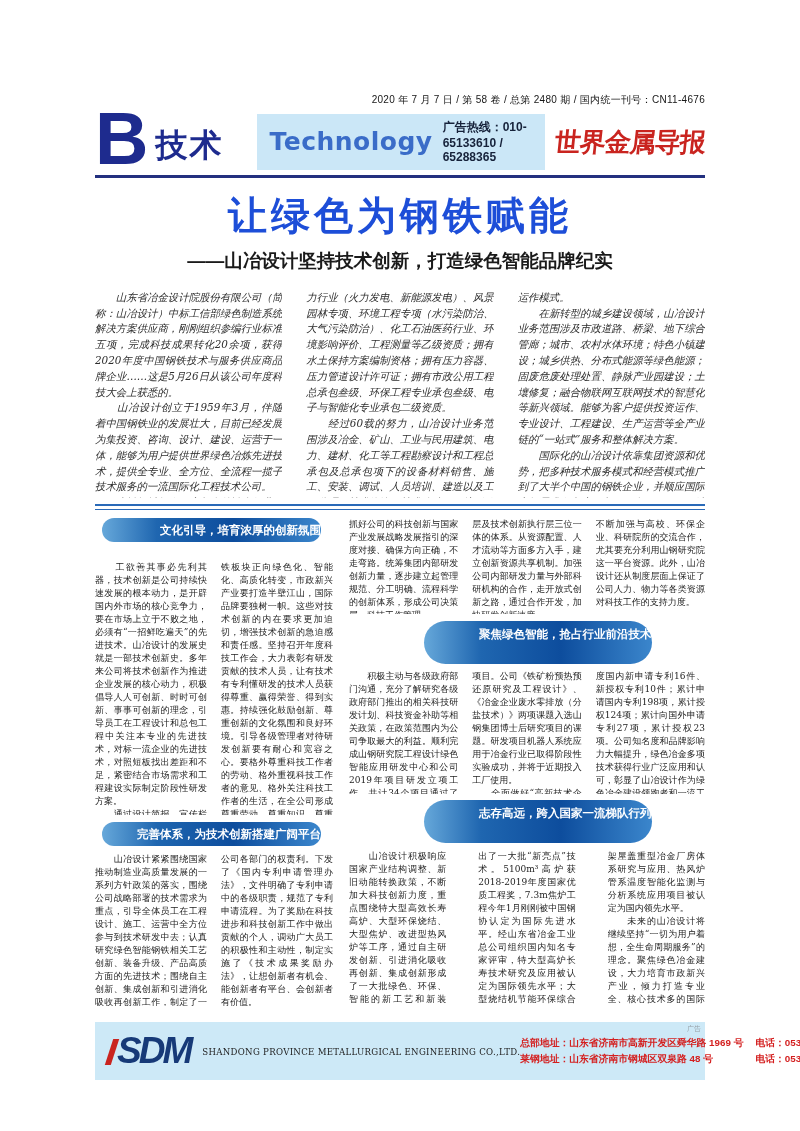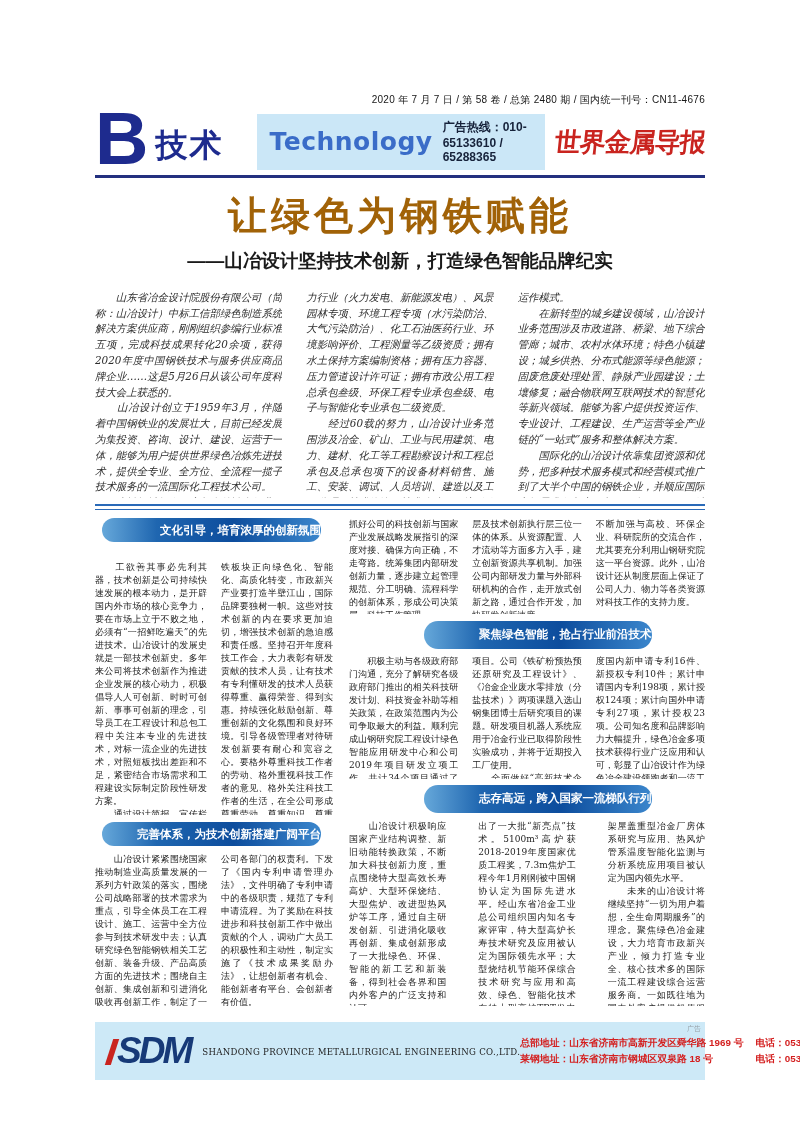--- a/index.html
+++ b/index.html
@@ -11,33 +11,33 @@
   .brand-cn{font-family:Liberation Mono, monospace;font-weight:700;font-size:32px;margin-left:7px;margin-bottom:2px;letter-spacing:2px;}
   .mast-right{flex:1;margin-left:34px;display:flex;flex-direction:column;}
   .dateline{text-align:right;font-family:"Liberation Sans",sans-serif;font-size:10px;color:#161616;margin-bottom:7px;letter-spacing:0.3px;}
   .mast-row{display:flex;align-items:center;}
   .tech-band{background:#cbe7f7;display:flex;align-items:center;gap:10px;padding:5px 8px 6px 12px;flex:1;}
   .tech-word{font-family:"DejaVu Sans",sans-serif;font-weight:800;font-size:25px;color:#3a6cc8;letter-spacing:0.5px;}
   .hotline{font-family:"Liberation Sans",sans-serif;font-weight:700;font-size:12px;color:#16223a;}
   .paper-name{font-family:"DejaVu Serif",serif;font-weight:900;font-size:26px;color:#c9241f;margin-left:10px;transform:skewX(-6deg);letter-spacing:-1px;white-space:nowrap;}
   .mast-rule{border-top:3px solid #23307f;margin-top:5px;}
   
-  .headline{font-family:"DejaVu Serif",serif;font-weight:900;font-size:39px;line-height:1.1;text-align:center;color:#a16207;margin-top:16px;letter-spacing:4px;}
+  .headline{font-family:"DejaVu Serif",serif;font-weight:900;font-size:39px;line-height:1.1;text-align:center;color:#1d4ed8;margin-top:16px;letter-spacing:4px;}
   .subtitle{font-family:"Liberation Sans",sans-serif;font-weight:700;font-size:18.5px;text-align:center;color:#1a1a1a;margin-top:11px;}
   
   .intro{display:flex;gap:24px;margin-top:17px;height:208px;overflow:hidden;}
   .icol{flex:1;font-style:italic;font-size:10.4px;line-height:15.8px;color:#2d2d2d;text-align:justify;white-space:pre-wrap;overflow:hidden;}
   .double-rule{margin-top:6px;border-top:2px solid #2a6ab8;border-bottom:1px solid #2a6ab8;height:3px;}
   
   .lower{display:flex;gap:16px;margin-top:8px;height:488px;overflow:hidden;}
   .group-left{width:238px;display:flex;flex-direction:column;}
   .group-right{flex:1;display:flex;flex-direction:column;}
   .pill{background:linear-gradient(90deg,#66a8da 0%,#1f66b0 25%,#0d4d9d 60%,#3b86cc 100%);border-radius:999px;color:#fff;font-family:"Liberation Sans",sans-serif;font-weight:700;font-size:11.5px;line-height:24px;text-align:right;height:24px;flex:0 0 auto;}
   .pill-left{width:92%;margin-left:3%;}
-  .pill-right{width:64%;margin-left:21%;height:28px;line-height:26px;}
+  .pill-right{width:64%;margin-left:21%;height:43px;line-height:26px;}
   .cols{display:flex;gap:14px;}
   .ltext{font-size:9px;line-height:13px;color:#232323;text-align:justify;white-space:pre-wrap;overflow:hidden;flex:1;}
   .row-l1{height:254px;margin-top:19px;}
   .row-l2{flex:1;margin-top:7px;}
   .gl-pill2{margin-top:7px;}
   .row-r1{height:96px;}
   .row-r2{height:124px;margin-top:6px;}
   .row-r3{flex:1;margin-top:7px;gap:32px;}
   .gr-pill1{margin-top:7px;}
   .gr-pill2{margin-top:6px;}
@@ -135,19 +135,19 @@
   </div>
 
   <div class="footer">
     <div class="sdm">SDM</div>
     <div class="company">
       <div class="company-en">SHANDONG PROVINCE METALLURGICAL ENGINEERING CO.,LTD.</div>
     </div>
     <div class="addr">
       <span>总部地址：山东省济南市高新开发区舜华路 1969 号</span>
       <span>电话：0531-81923962</span>
-      <span>莱钢地址：山东省济南市钢城区双泉路 18 号</span>
+      <span>莱钢地址：山东省济南市钢城区双泉路 48 号</span>
       <span>电话：0531-76820769</span>
     </div>
     <div class="ad-tag">广告</div>
   </div>
 
 </div>
 
 </body></html>

